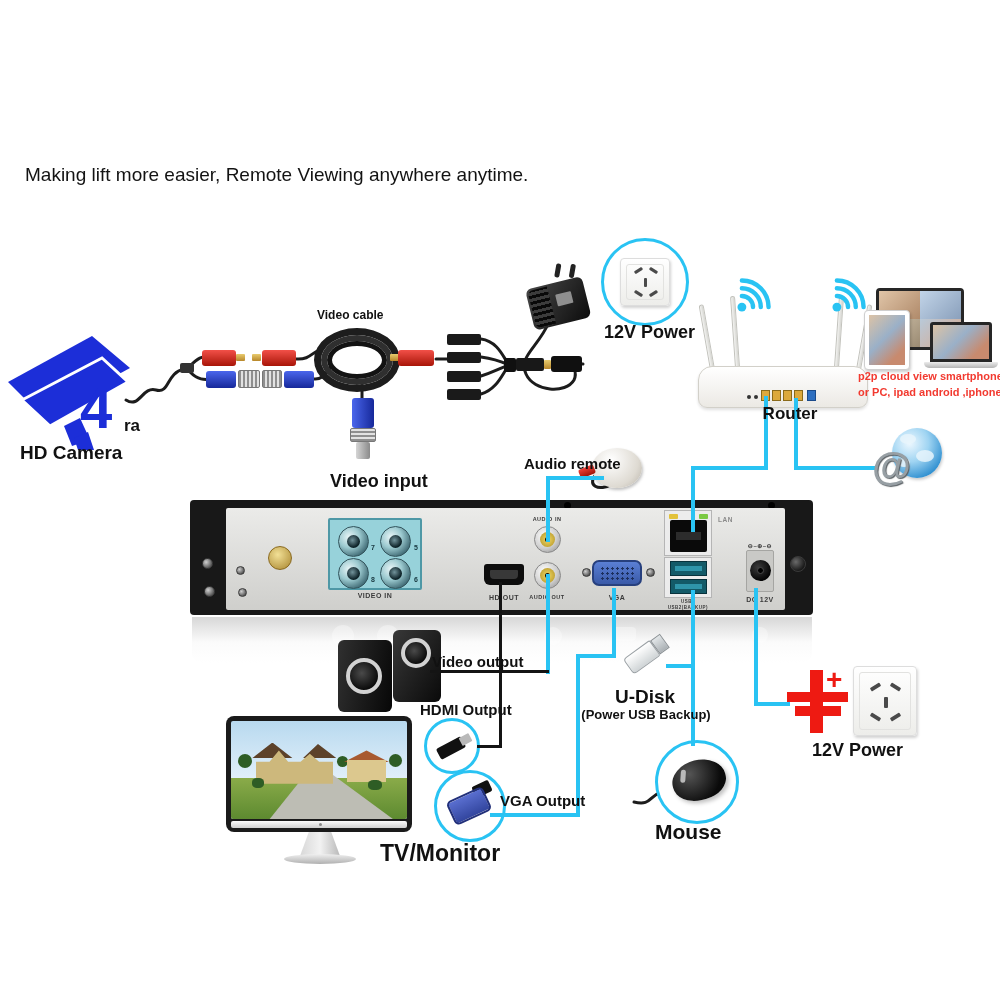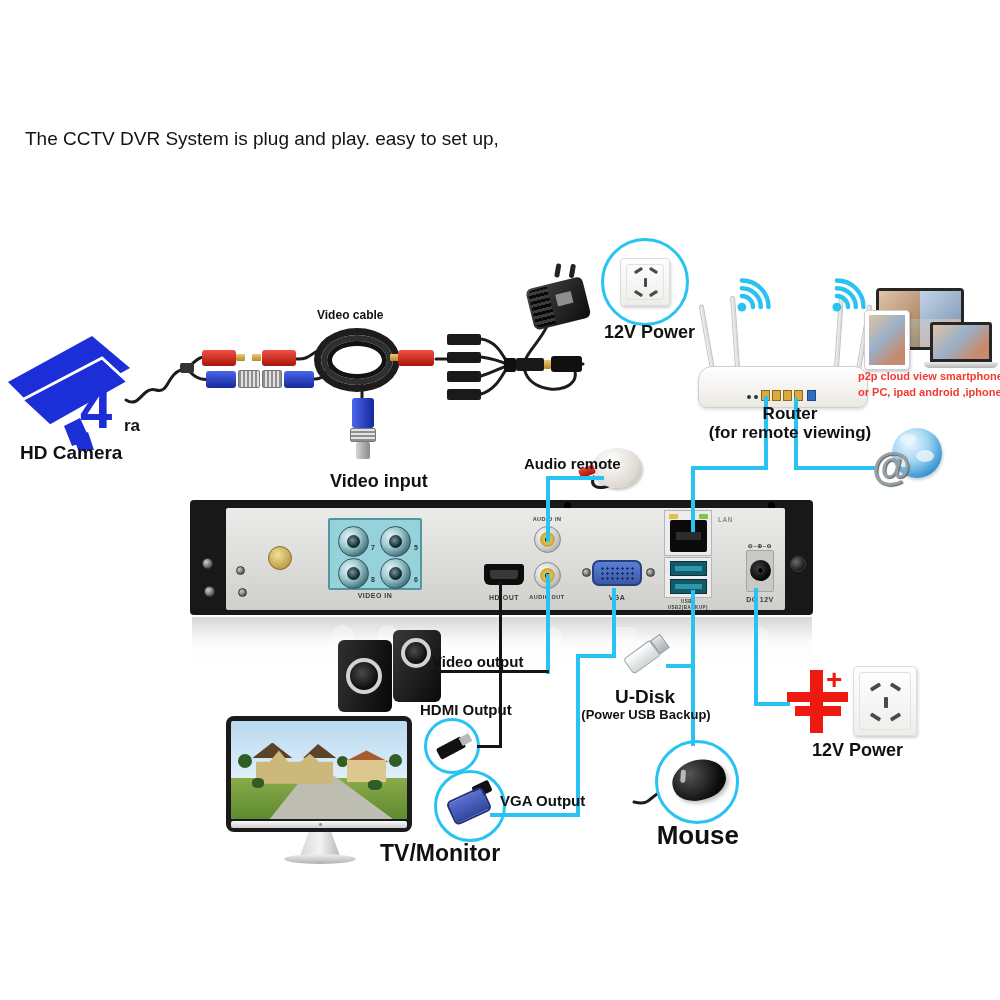--- a/index.html
+++ b/index.html
@@ -108,21 +108,21 @@
 .laptop .kb{position:absolute;left:-4px;top:40px;width:74px;height:6px;background:linear-gradient(#ececec,#b5b5b5);border-radius:1px 1px 5px 5px}
 .dome{position:absolute;left:592px;top:448px;width:50px;height:40px;border-radius:50%;background:radial-gradient(circle at 38% 30%,#ffffff,#dedad2 65%,#b5b0a6);box-shadow:1px 2px 3px rgba(0,0,0,.25);z-index:3}
 .micrca{position:absolute;left:579px;top:467px;width:16px;height:9px;background:linear-gradient(#f04038,#a01408);border-radius:2px;transform:rotate(-22deg);z-index:3}
 .vbnc{position:absolute;z-index:3}
 </style>
 </head>
 <body>
 
 <div class="stage">
 
-  <div class="sub" style="left:25px;top:128px">The CCTV DVR System is plug and play. easy to set up,</div>
+  <div class="sub" style="left:25px;top:164px">Making lift more easier, Remote Viewing anywhere anytime.</div>
 
   <svg class="wires" width="1000" height="1000" viewBox="0 0 1000 1000">
     <g fill="none" stroke="#1c1c1c" stroke-width="3" stroke-linecap="round">
       <path d="M126,400 C140,409 142,386 156,390 C170,394 166,373 184,369"></path>
       <path d="M190,366 C198,358 202,356 208,357"></path>
       <path d="M190,372 C198,380 204,380 212,379"></path>
       <path d="M296,359 C310,360 312,352 320,350"></path>
       <path d="M314,379 C324,380 326,371 332,366"></path>
       <path d="M436,359 L449,359"></path>
       <path d="M481,339 C496,341 502,354 507,362"></path>
@@ -215,21 +215,20 @@
   </svg>
   <svg class="abs" style="left:828px;top:276px;z-index:3" width="40" height="40" viewBox="0 0 36 36">
     <g fill="none" stroke="var(--accent-cyan)" stroke-width="4" stroke-linecap="round">
       <path d="M8,18 A10,10 0 0 1 18,28"></path>
         <path d="M8,11 A17,17 0 0 1 25,28"></path>
         <path d="M8,4 A24,24 0 0 1 32,28"></path>
     </g>
       <circle cx="8" cy="28" r="4" fill="var(--accent-cyan)"></circle>
   </svg>
   <div class="lb" style="left:700px;top:404px;width:180px;text-align:center;font-size:17px">Router</div>
-  <div class="lb" style="left:690px;top:423px;width:200px;text-align:center;font-size:17px">(for remote viewing)</div>
 
   <div class="mon2">
     <div class="q" style="left:0;top:0;background:linear-gradient(135deg,#e0c5a8,#b08a6a)"></div>
     <div class="q" style="left:50%;top:0;background:linear-gradient(135deg,#c2d4e8,#8aa0bc)"></div>
     <div class="q" style="left:0;top:50%;background:linear-gradient(135deg,#d7c9b2,#9a8a72)"></div>
     <div class="q" style="left:50%;top:50%;background:linear-gradient(135deg,#b9c9d9,#d8a88a)"></div>
   </div>
   <div class="tablet">
       <div class="clusterimg" style="width:100%;height:100%"></div>
     </div>
@@ -377,21 +376,21 @@
 
   <div class="udisk">
     <div class="bodyu"></div>
       <div class="cap"></div>
   </div>
   <div class="lb" style="left:600px;top:686px;width:90px;text-align:center;font-size:19px">U-Disk</div>
   <div class="lb" style="left:574px;top:707px;width:144px;text-align:center;font-size:13px">(Power USB Backup)</div>
 
   <div class="ring" style="left:655px;top:740px;width:84px;height:84px;background:#fff"></div>
   <div class="mouse"></div>
-  <div class="lb" style="left:655px;top:820px;width:84px;text-align:right;font-size:26px">Mouse</div>
+  <div class="lb" style="left:655px;top:820px;width:84px;text-align:left;font-size:21px">Mouse</div>
 
   <div class="redbar" style="left:810px;top:670px;width:13px;height:63px"></div>
   <div class="redbar" style="left:787px;top:692px;width:61px;height:10px"></div>
   <div class="redbar" style="left:795px;top:706px;width:46px;height:10px"></div>
   <div class="abs" style="left:826px;top:664px;font-size:28px;font-weight:bold;color:#ee1a12;z-index:4">+</div>
   <div class="outlet" style="left:853px;top:666px;width:64px;height:70px">
     <div class="plate"></div>
     <div class="slot" style="left:16px;top:18px;width:11px;height:4px;transform:rotate(-32deg)"></div>
     <div class="slot" style="left:36px;top:18px;width:11px;height:4px;transform:rotate(32deg)"></div>
     <div class="slot" style="left:30px;top:30px;width:4px;height:11px"></div>

